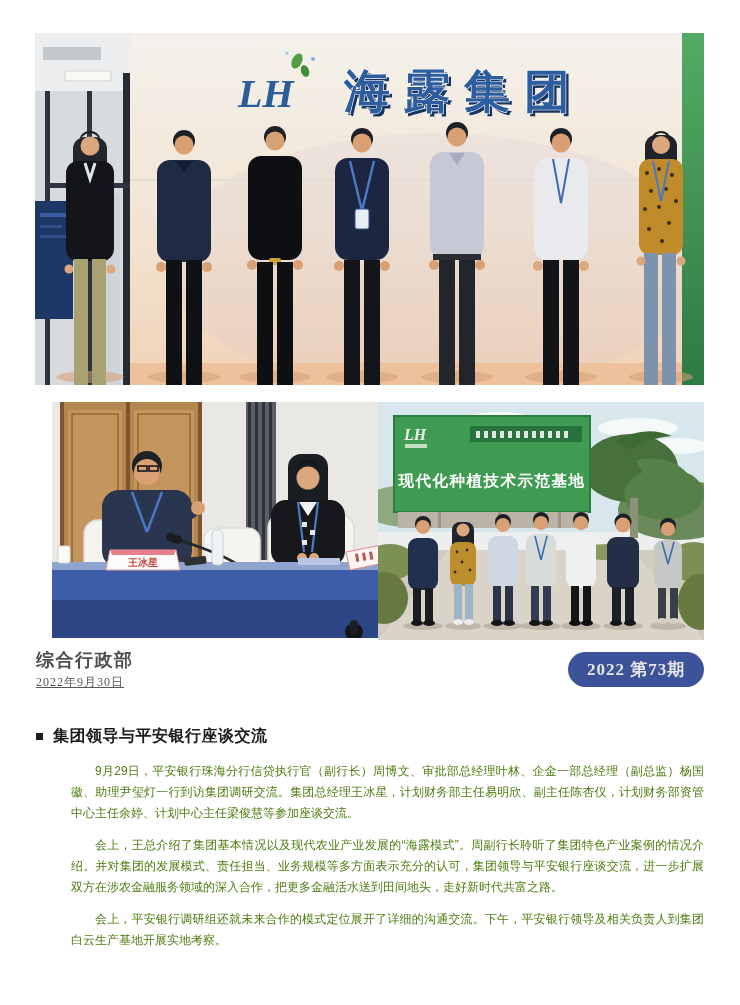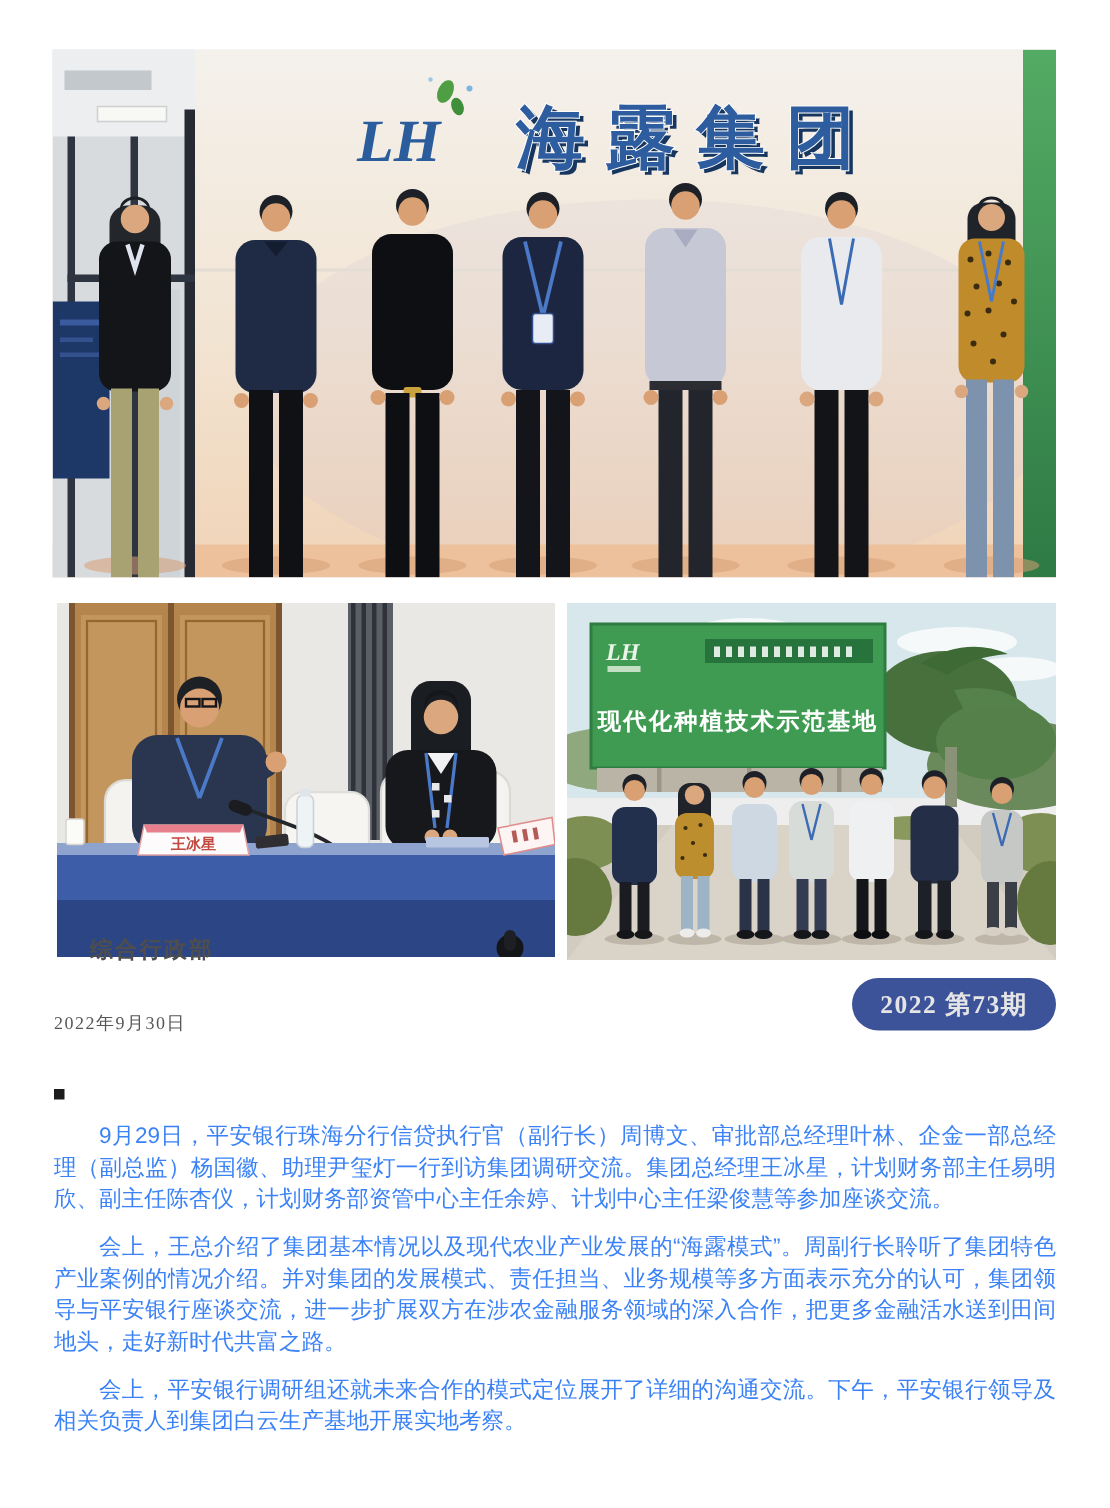--- a/index.html
+++ b/index.html
@@ -1,39 +1,39 @@
 <!DOCTYPE html>
 <html><head>
 <meta charset="utf-8">
 <style>
   * { box-sizing: border-box; margin: 0; padding: 0; }
   html,body { width:740px; height:1005px; }
   body { background:#ffffff; font-family:"Liberation Sans", sans-serif; position:relative; overflow:hidden; }
   .page { position:relative; width:740px; height:787px; background:#fff; }
   .photo { position:absolute; overflow:hidden; background:#eee; }
   #photo-top     { left:35px; top:33px;  width:669px; height:352px; }
-  #photo-meeting { left:38px; top:402px; width:332px; height:236px; }
+  #photo-meeting { left:52px; top:402px; width:332px; height:236px; }
   #photo-field   { left:378px; top:402px; width:326px; height:238px; }
   .photo svg { display:block; width:100%; height:100%; }
 
-  .dept { position:absolute; left:36px; top:624px; font-family:"Liberation Serif", serif;
-          font-weight:bold; font-size:15px; color:#4e4e4e; letter-spacing:1.5px;margin-left:24px; }
+  .dept { position:absolute; left:36px; top:648px; font-family:"Liberation Serif", serif;
+          font-weight:bold; font-size:18px; color:#4e4e4e; letter-spacing:1.5px; }
   .date { position:absolute; left:36px; top:674px; font-family:"Liberation Serif", serif;
-          font-size:12px; color:#575757; letter-spacing:1px; }
+          font-size:12px; color:#575757; letter-spacing:1px;text-decoration:underline; }
   .badge { position:absolute; left:568px; top:652px; width:136px; height:35px;
            background:#3c5299; border-radius:18px; color:#e5e5e5; display:flex;
            align-items:center; justify-content:center; font-family:"Liberation Serif", serif;
            font-weight:bold; font-size:17px; letter-spacing:1px; }
 
   .article { position:absolute; left:36px; top:726px; width:668px; }
   .article-title { display:flex; align-items:center; gap:10px; margin-bottom:14px;
                    font-size:16px; font-weight:bold; color:#1c1c1c; letter-spacing:0.5px; }
   .bullet { width:7px; height:7px; background:#1c1c1c; flex:0 0 auto; }
-  .para { font-size:15px; line-height:21px; color:#3b82f6; text-align:justify;
-          text-indent:2em; margin-bottom:11px; }
+  .para { font-size:12px; line-height:21px; color:#4d7c0f; text-align:justify;
+          text-indent:2em; margin-bottom:11px;margin-left:35px; }
   .para:last-child { margin-bottom:0; }
 </style>
 </head>
 <body>
 
 <div class="page">
 
   <div class="photo" id="photo-top">
     <svg viewBox="0 0 669 352" preserveAspectRatio="none">
       <defs>
@@ -421,19 +421,20 @@
     </svg>
   </div>
 
   <div class="dept">综合行政部</div>
   <div class="date">2022年9月30日</div>
   <div class="badge">2022 第73期</div>
 
   <div class="article">
     <div class="article-title">
       <span class="bullet"></span>
+      <span>集团领导与平安银行座谈交流</span>
     </div>
     <p class="para">9月29日，平安银行珠海分行信贷执行官（副行长）周博文、审批部总经理叶林、企金一部总经理（副总监）杨国徽、助理尹玺灯一行到访集团调研交流。集团总经理王冰星，计划财务部主任易明欣、副主任陈杏仪，计划财务部资管中心主任余婷、计划中心主任梁俊慧等参加座谈交流。</p>
     <p class="para">会上，王总介绍了集团基本情况以及现代农业产业发展的“海露模式”。周副行长聆听了集团特色产业案例的情况介绍。并对集团的发展模式、责任担当、业务规模等多方面表示充分的认可，集团领导与平安银行座谈交流，进一步扩展双方在涉农金融服务领域的深入合作，把更多金融活水送到田间地头，走好新时代共富之路。</p>
     <p class="para">会上，平安银行调研组还就未来合作的模式定位展开了详细的沟通交流。下午，平安银行领导及相关负责人到集团白云生产基地开展实地考察。</p>
   </div>
 
 </div>
 
 </body></html>

